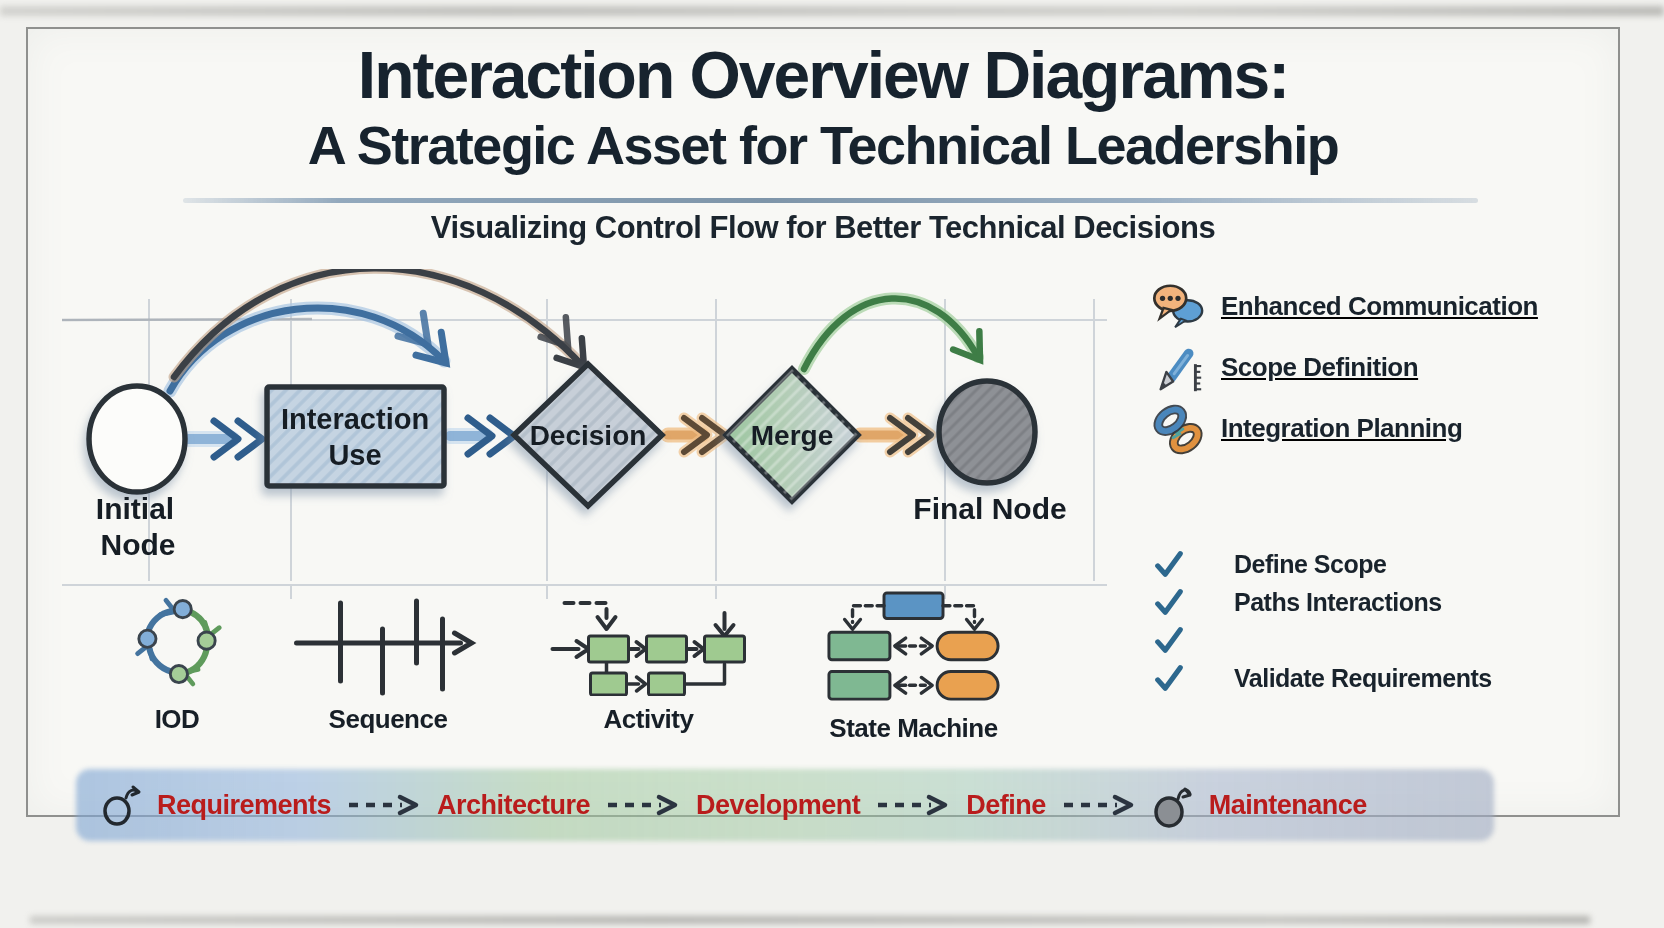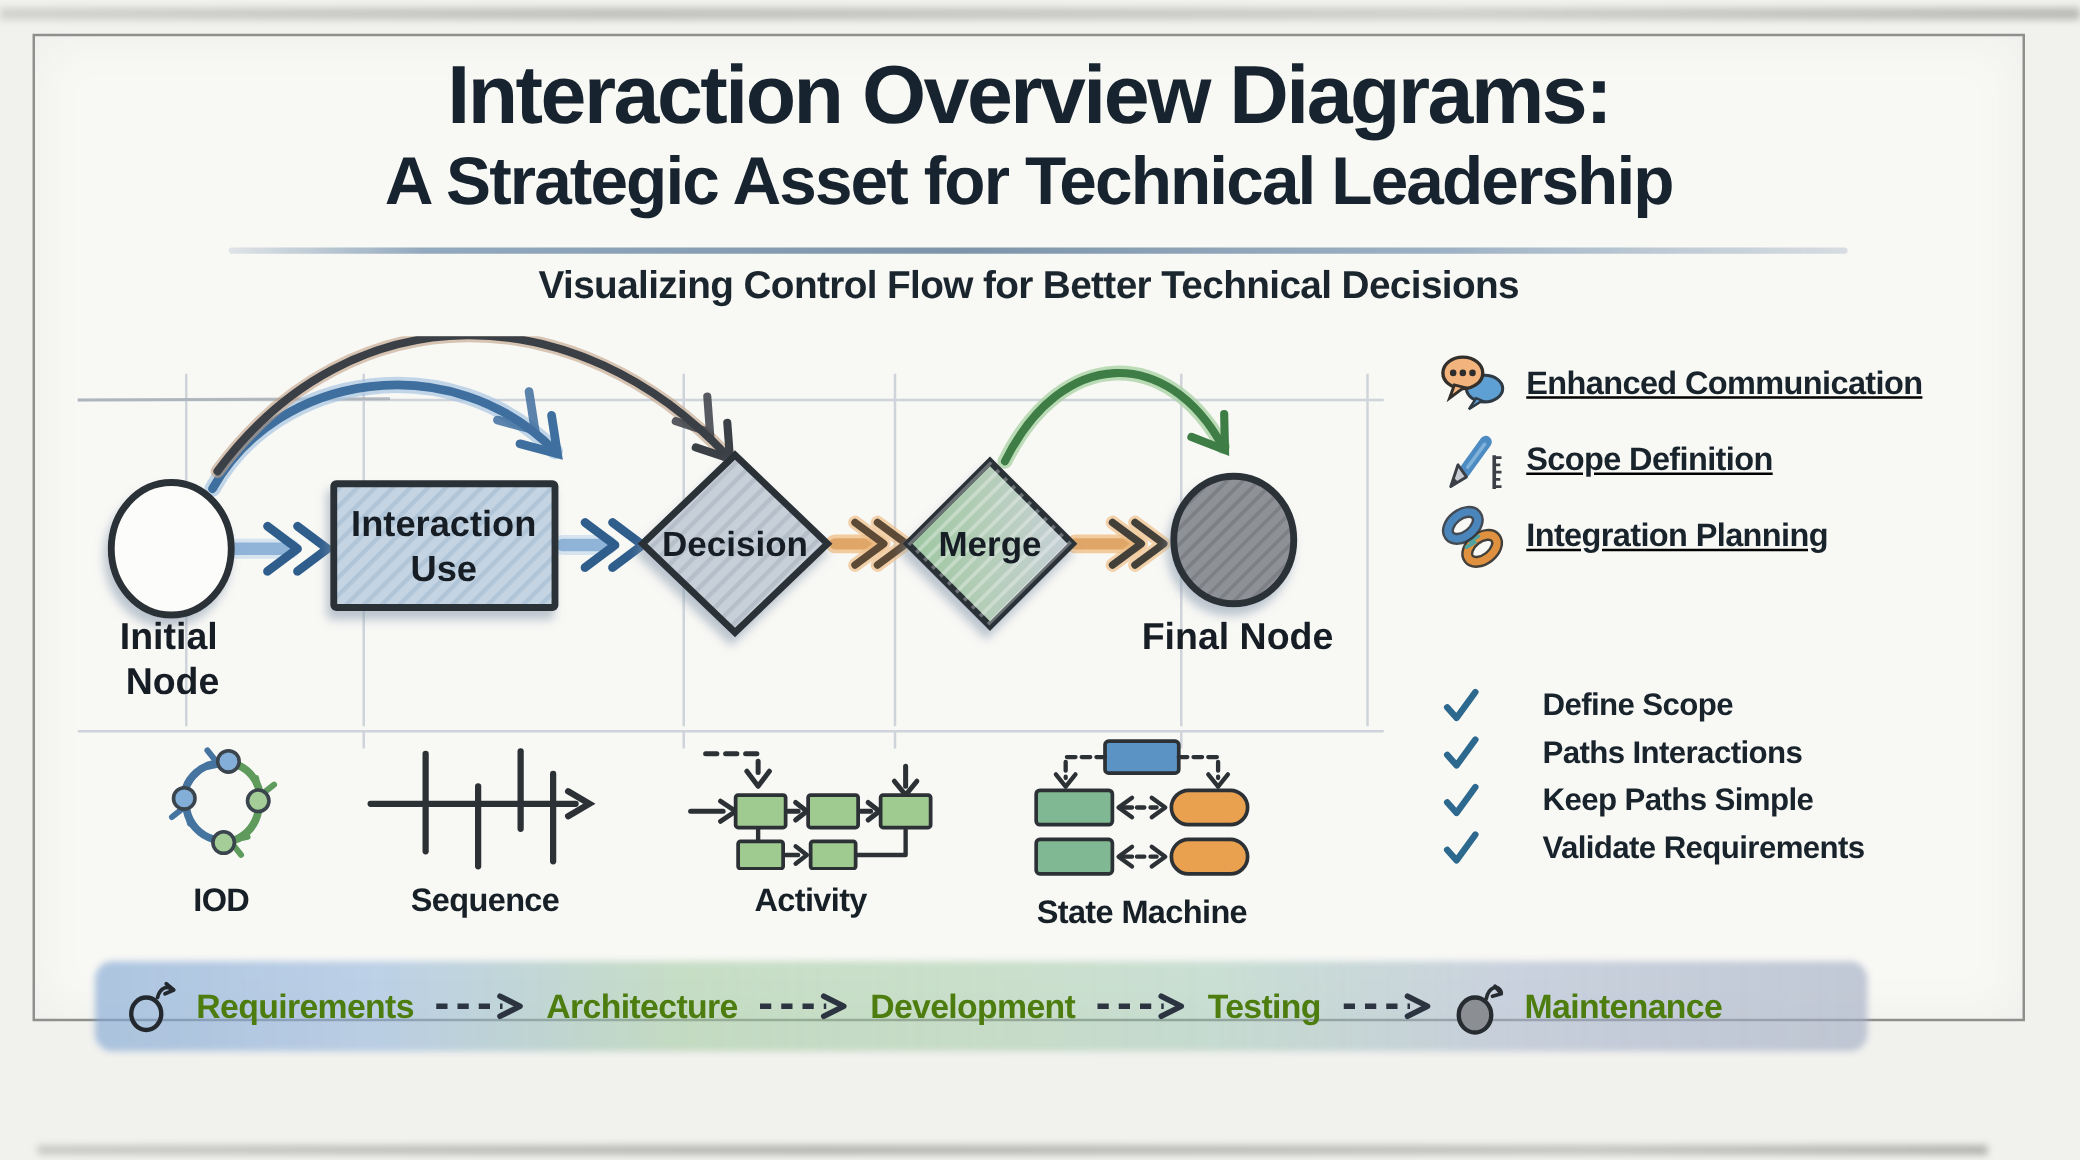--- a/index.html
+++ b/index.html
@@ -54,21 +54,21 @@
   
   .timeline-band { position:absolute; left:48px; top:740px; width:1418px; height:72px;
     border-radius:14px; filter:blur(2.5px);
     background:linear-gradient(90deg,
       rgba(128,166,211,.62) 0%, rgba(140,176,219,.55) 16%,
       rgba(158,199,158,.55) 33%, rgba(153,197,156,.48) 50%,
       rgba(146,192,172,.45) 63%, rgba(163,178,203,.55) 80%,
       rgba(160,172,195,.62) 100%); }
   .timeline-row { position:absolute; left:72px; top:752px; width:1400px; height:48px;
     display:flex; align-items:center; gap:15px; }
-  .timeline-row .stage { font-size:27px; font-weight:bold; color:#4d7c0f; letter-spacing:-0.5px; white-space:nowrap; }
+  .timeline-row .stage { font-size:27px; font-weight:bold; color:#b91c1c; letter-spacing:-0.5px; white-space:nowrap; }
   .timeline-row svg.dash-arrow { width:76px; height:24px; flex:0 0 76px; }
   .timeline-row svg.node-ic { width:42px; height:48px; flex:0 0 42px; }
 </style>
 </head>
 <body>
 
 <div class="canvas">
   <div class="smudge-top"></div>
 
   <div class="frame">
@@ -247,21 +247,20 @@
       <div class="check-row">
         <svg viewBox="0 0 32 32">
             <path d="M4 18 L12 27 L28 5" fill="none" stroke="#2d688e" stroke-width="5.5" stroke-linecap="round" stroke-linejoin="round"></path>
           </svg>
         <span>Paths Interactions</span>
       </div>
       <div class="check-row">
         <svg viewBox="0 0 32 32">
             <path d="M4 18 L12 27 L28 5" fill="none" stroke="#2d688e" stroke-width="5.5" stroke-linecap="round" stroke-linejoin="round"></path>
           </svg>
-        <span>Keep Paths Simple</span>
       </div>
       <div class="check-row">
         <svg viewBox="0 0 32 32">
             <path d="M4 18 L12 27 L28 5" fill="none" stroke="#2d688e" stroke-width="5.5" stroke-linecap="round" stroke-linejoin="round"></path>
           </svg>
         <span>Validate Requirements</span>
       </div>
     </div>
 
     <div class="mini" id="mini-iod">
@@ -367,21 +366,21 @@
       <span class="stage">Architecture</span>
       <svg class="dash-arrow" viewBox="0 0 76 24">
         <line x1="3" y1="12" x2="56" y2="12" stroke="#2b3440" stroke-width="4.5" stroke-dasharray="9 8"></line>
         <path d="M54 4 L70 12 L54 20" fill="none" stroke="#2b3440" stroke-width="4.5" stroke-linecap="round" stroke-linejoin="round"></path>
       </svg>
       <span class="stage">Development</span>
       <svg class="dash-arrow" viewBox="0 0 76 24">
         <line x1="3" y1="12" x2="56" y2="12" stroke="#2b3440" stroke-width="4.5" stroke-dasharray="9 8"></line>
         <path d="M54 4 L70 12 L54 20" fill="none" stroke="#2b3440" stroke-width="4.5" stroke-linecap="round" stroke-linejoin="round"></path>
       </svg>
-      <span class="stage">Testing</span>
+      <span class="stage">Define</span>
       <svg class="dash-arrow" viewBox="0 0 76 24">
         <line x1="3" y1="12" x2="56" y2="12" stroke="#2b3440" stroke-width="4.5" stroke-dasharray="9 8"></line>
         <path d="M54 4 L70 12 L54 20" fill="none" stroke="#2b3440" stroke-width="4.5" stroke-linecap="round" stroke-linejoin="round"></path>
       </svg>
       <svg class="node-ic" viewBox="0 0 42 48">
         <ellipse cx="17" cy="31" rx="13" ry="14" fill="#8b8f94" stroke="#272c31" stroke-width="3.5"></ellipse>
         <path d="M26 18 C28 8 36 6 38 13" fill="none" stroke="#272c31" stroke-width="3" stroke-linecap="round"></path>
         <path d="M33 8 L38 14 L31 16" fill="none" stroke="#272c31" stroke-width="3" stroke-linecap="round" stroke-linejoin="round"></path>
       </svg>
       <span class="stage">Maintenance</span>

